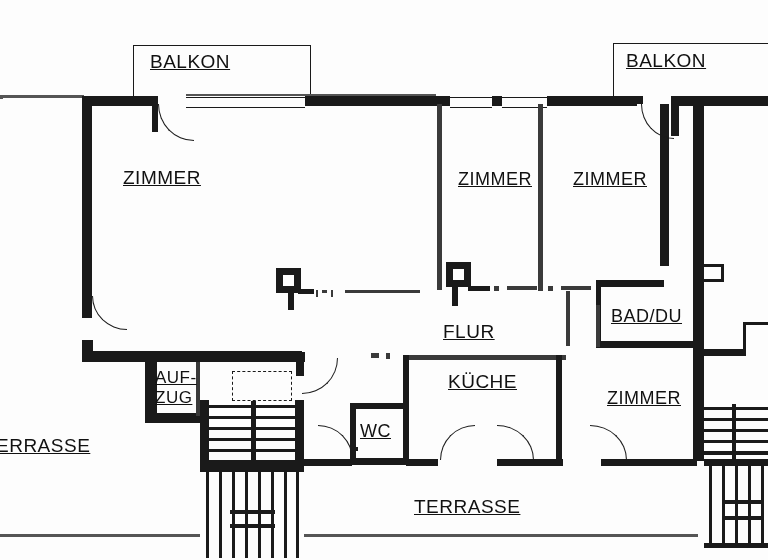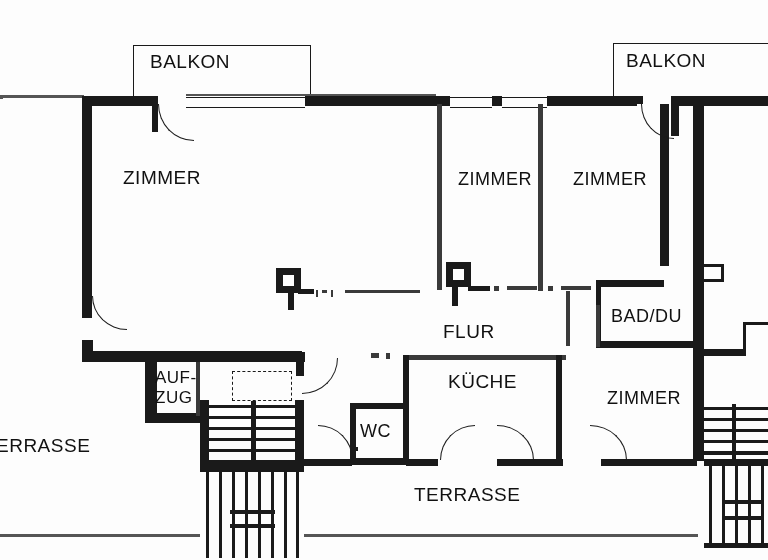--- a/index.html
+++ b/index.html
@@ -38,20 +38,21 @@
   
   .label {
     position: absolute;
     color: #111;
     font-family: "Liberation Sans", sans-serif;
     font-size: 19px;
     letter-spacing: 0.5px;
     white-space: nowrap;
     line-height: 1.05;
     background: transparent;
+    text-decoration: underline;
   }
   .label.small { font-size: 17px; }
   
   .door {
     position: absolute;
     border: 1.6px solid #1a1a1a;
     border-radius: 0;
     background: transparent;
   }
   .door.tl { border-top: none; border-left: none; border-radius: 0 0 100% 0; }
@@ -266,17 +267,17 @@
   <div class="label" style="left:626px; top:51px;  font-size:19px;">BALKON</div>
   <div class="label" style="left:123px; top:168px; font-size:19px;">ZIMMER</div>
   <div class="label" style="left:458px; top:170px; font-size:18px;">ZIMMER</div>
   <div class="label" style="left:573px; top:170px; font-size:18px;">ZIMMER</div>
   <div class="label" style="left:443px; top:322px; font-size:19px;">FLUR</div>
   <div class="label" style="left:611px; top:307px; font-size:18px;text-align:right;">BAD/DU</div>
   <div class="label" style="left:607px; top:389px; font-size:18px;">ZIMMER</div>
   <div class="label" style="left:448px; top:372px; font-size:19px;">KÜCHE</div>
   <div class="label" style="left:360px; top:422px; font-size:18px;">WC</div>
   <div class="label" style="left:-4px; top:436px; font-size:19px;">ERRASSE</div>
-  <div class="label" style="left:414px; top:485px; font-size:19px;text-align:right;">TERRASSE</div>
+  <div class="label" style="left:414px; top:497px; font-size:19px;text-align:right;">TERRASSE</div>
   <div class="label small" style="left:155px; top:369px; font-size:17px;">AUF-</div>
   <div class="label small" style="left:155px; top:389px; font-size:17px;">ZUG</div>
 
 </div>
 
 </body></html>

